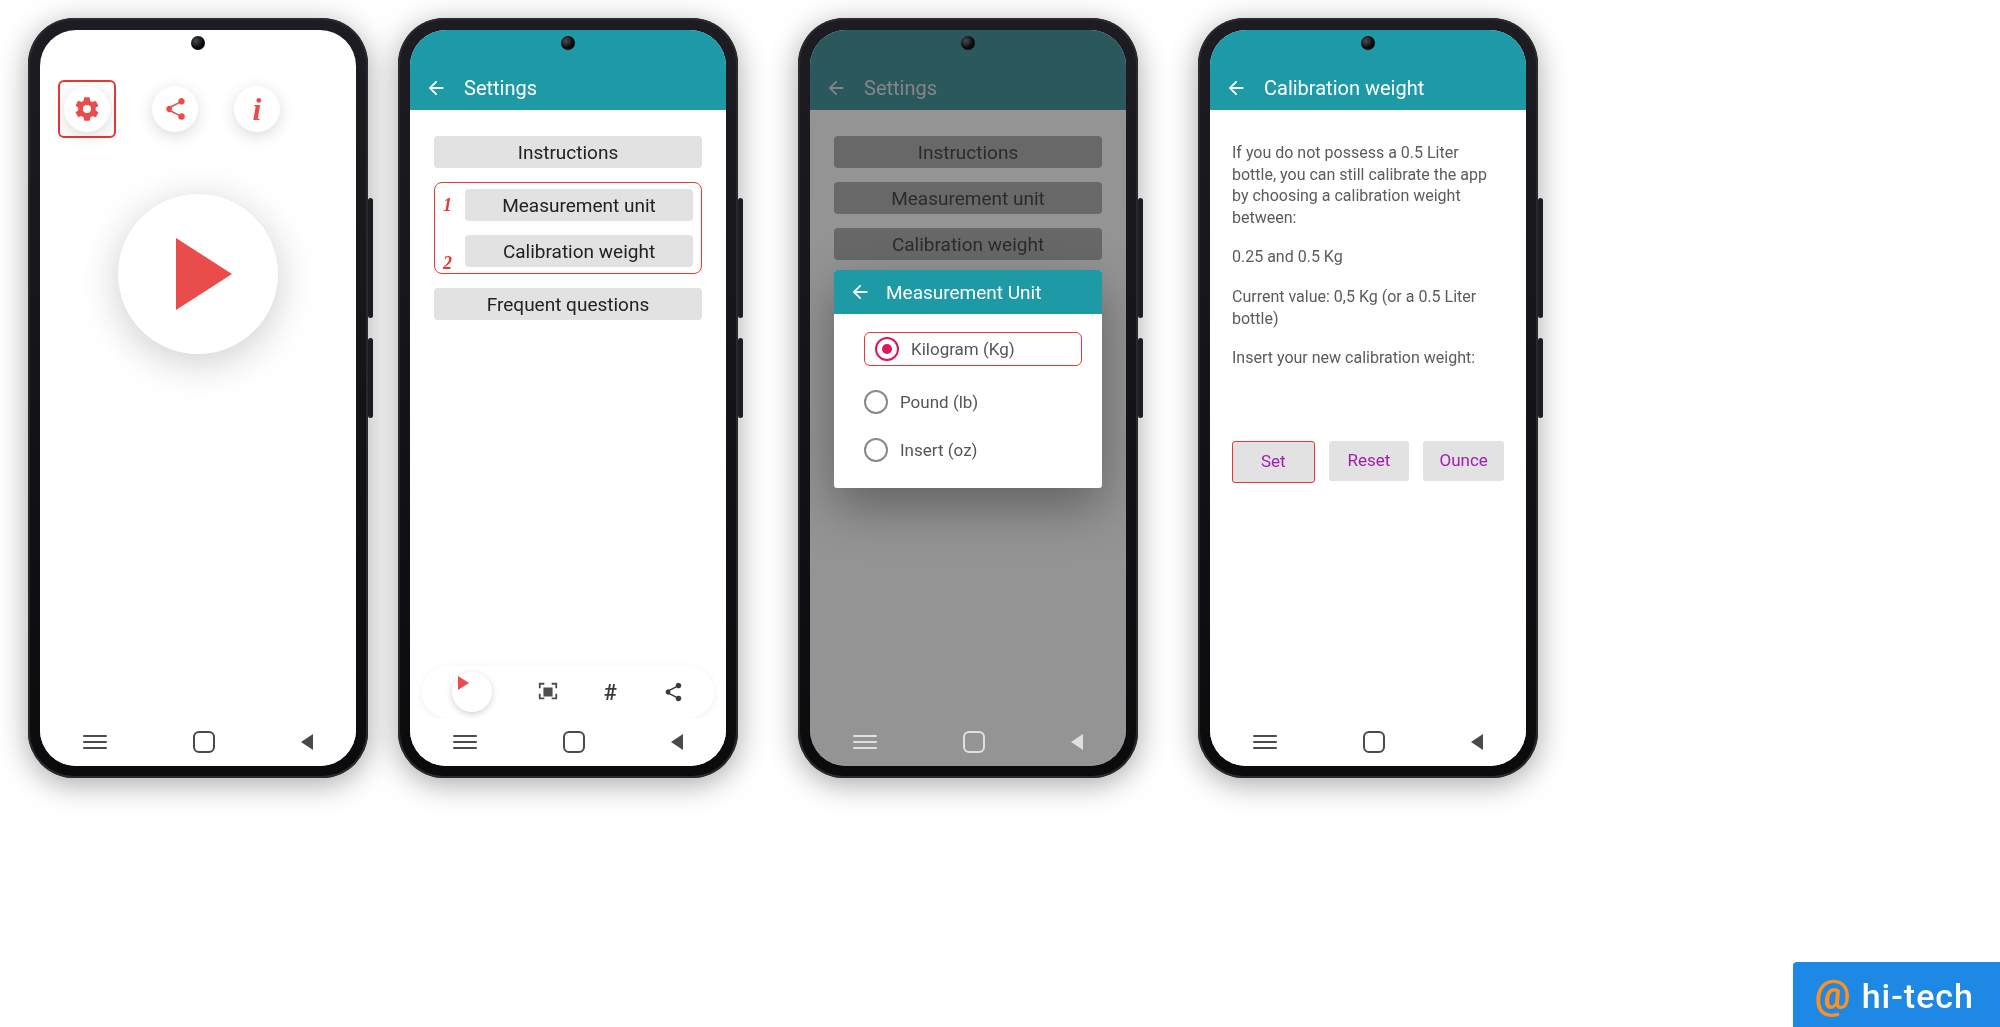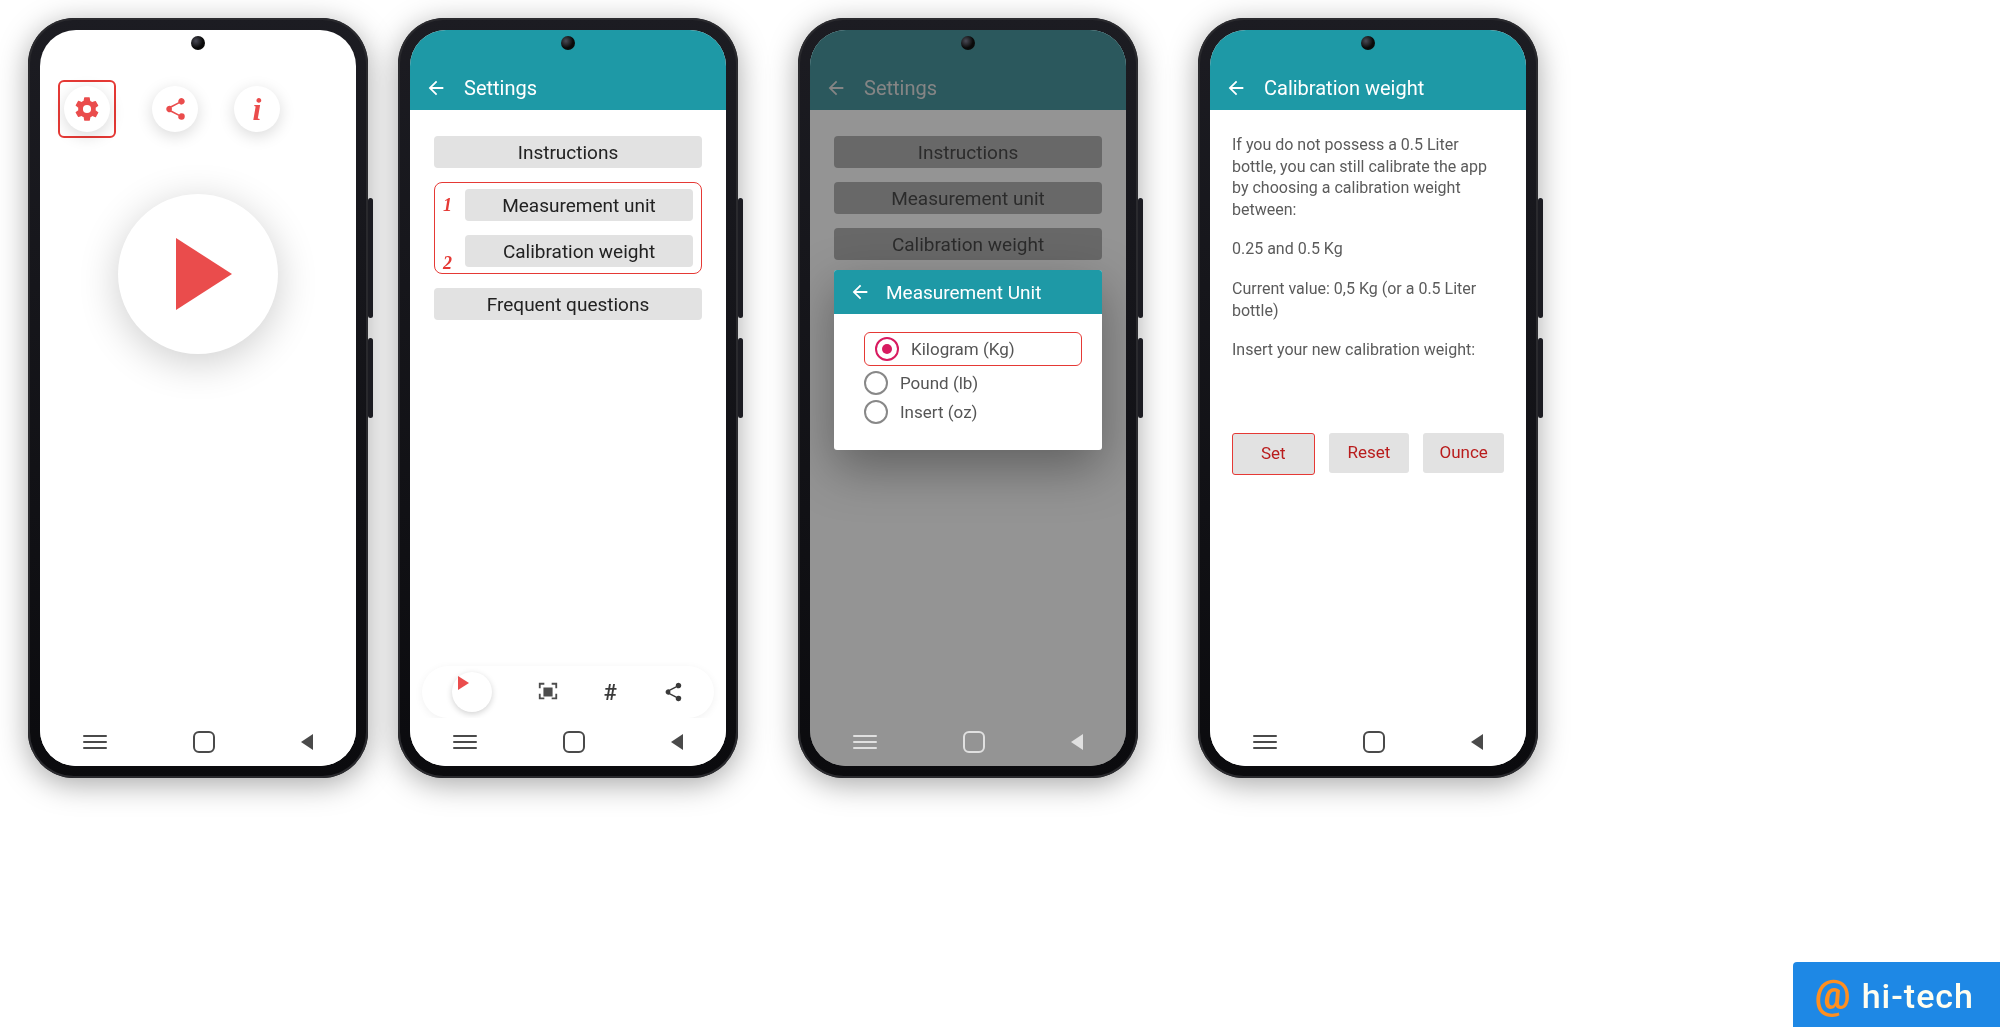--- a/index.html
+++ b/index.html
@@ -123,41 +123,41 @@
 
   
   .dim-overlay{position:absolute;inset:0;background:rgba(60,60,60,.55);}
   .p3-content{position:relative}
   .settings-body.dim .grey-btn{filter:brightness(.7) saturate(.5)}
   .dialog{
     position:absolute;left:24px;right:24px;top:240px;background:#FFF;border-radius:3px;
     box-shadow:0 18px 50px rgba(0,0,0,.35);overflow:hidden;z-index:20;
   }
   .dlg-bar{height:44px;background:var(--teal);color:#FFF;display:flex;align-items:center;gap:14px;padding:0 14px;font-size:19px}
-  .radio-list{padding:18px 20px 26px 30px;display:flex;flex-direction:column;gap:5px}
+  .radio-list{padding:18px 20px 26px 30px;display:flex;flex-direction:column;gap:24px}
   .radio-row{display:flex;align-items:center;gap:12px;font-size:17px;color:#555}
   .radio{
     width:20px;height:20px;border:2px solid #888;border-radius:50%;display:inline-flex;align-items:center;justify-content:center;flex:0 0 auto;
   }
   .radio.sel{border-color:var(--magenta)}
   .radio.sel::after{content:"";width:10px;height:10px;border-radius:50%;background:var(--magenta)}
   .radio-hl{border:1.6px solid var(--hl);border-radius:6px;padding:4px 10px;display:inline-flex}
 
   
   .calib-body{padding:20px 22px 0 22px;color:var(--grey-text);font-size:16px;line-height:1.35}
-  .calib-body p{margin:4px 0 18px 0}
+  .calib-body p{margin:12px 0 18px 0}
   .input-row{display:flex;align-items:center;gap:10px;margin-top:8px}
   .num-input{
     width:62px;height:42px;border:1.8px solid var(--hl);border-radius:4px;
     display:flex;align-items:center;justify-content:center;font-size:17px;color:#222;background:#FFF;
   }
   .unit-lbl{font-size:18px;color:#444;margin-left:14px;margin-right:auto}
   .chg-btn{background:var(--grey-btn);padding:6px 10px;border-radius:3px;font-size:15px;color:#222;text-align:center;line-height:1.2}
   .btn-row{display:flex;gap:14px;margin-top:72px}
-  .btn-row .b{flex:1;height:40px;background:var(--grey-btn);border-radius:3px;display:flex;align-items:center;justify-content:center;font-size:17px;color:#b91c1c}
+  .btn-row .b{flex:1;height:40px;background:var(--grey-btn);border-radius:3px;display:flex;align-items:center;justify-content:center;font-size:17px;color:#a21caf}
   .btn-row .b.hl{border:1.8px solid var(--hl)}
 
   
   .watermark{
     position:absolute;right:0;bottom:0;background:#1E88E5;color:#FFFEF0;
     padding:10px 26px 8px 22px;font-size:34px;font-weight:500;letter-spacing:1px;
     display:flex;align-items:center;gap:8px;
     border-top-left-radius:4px;
   }
   .watermark .at{

